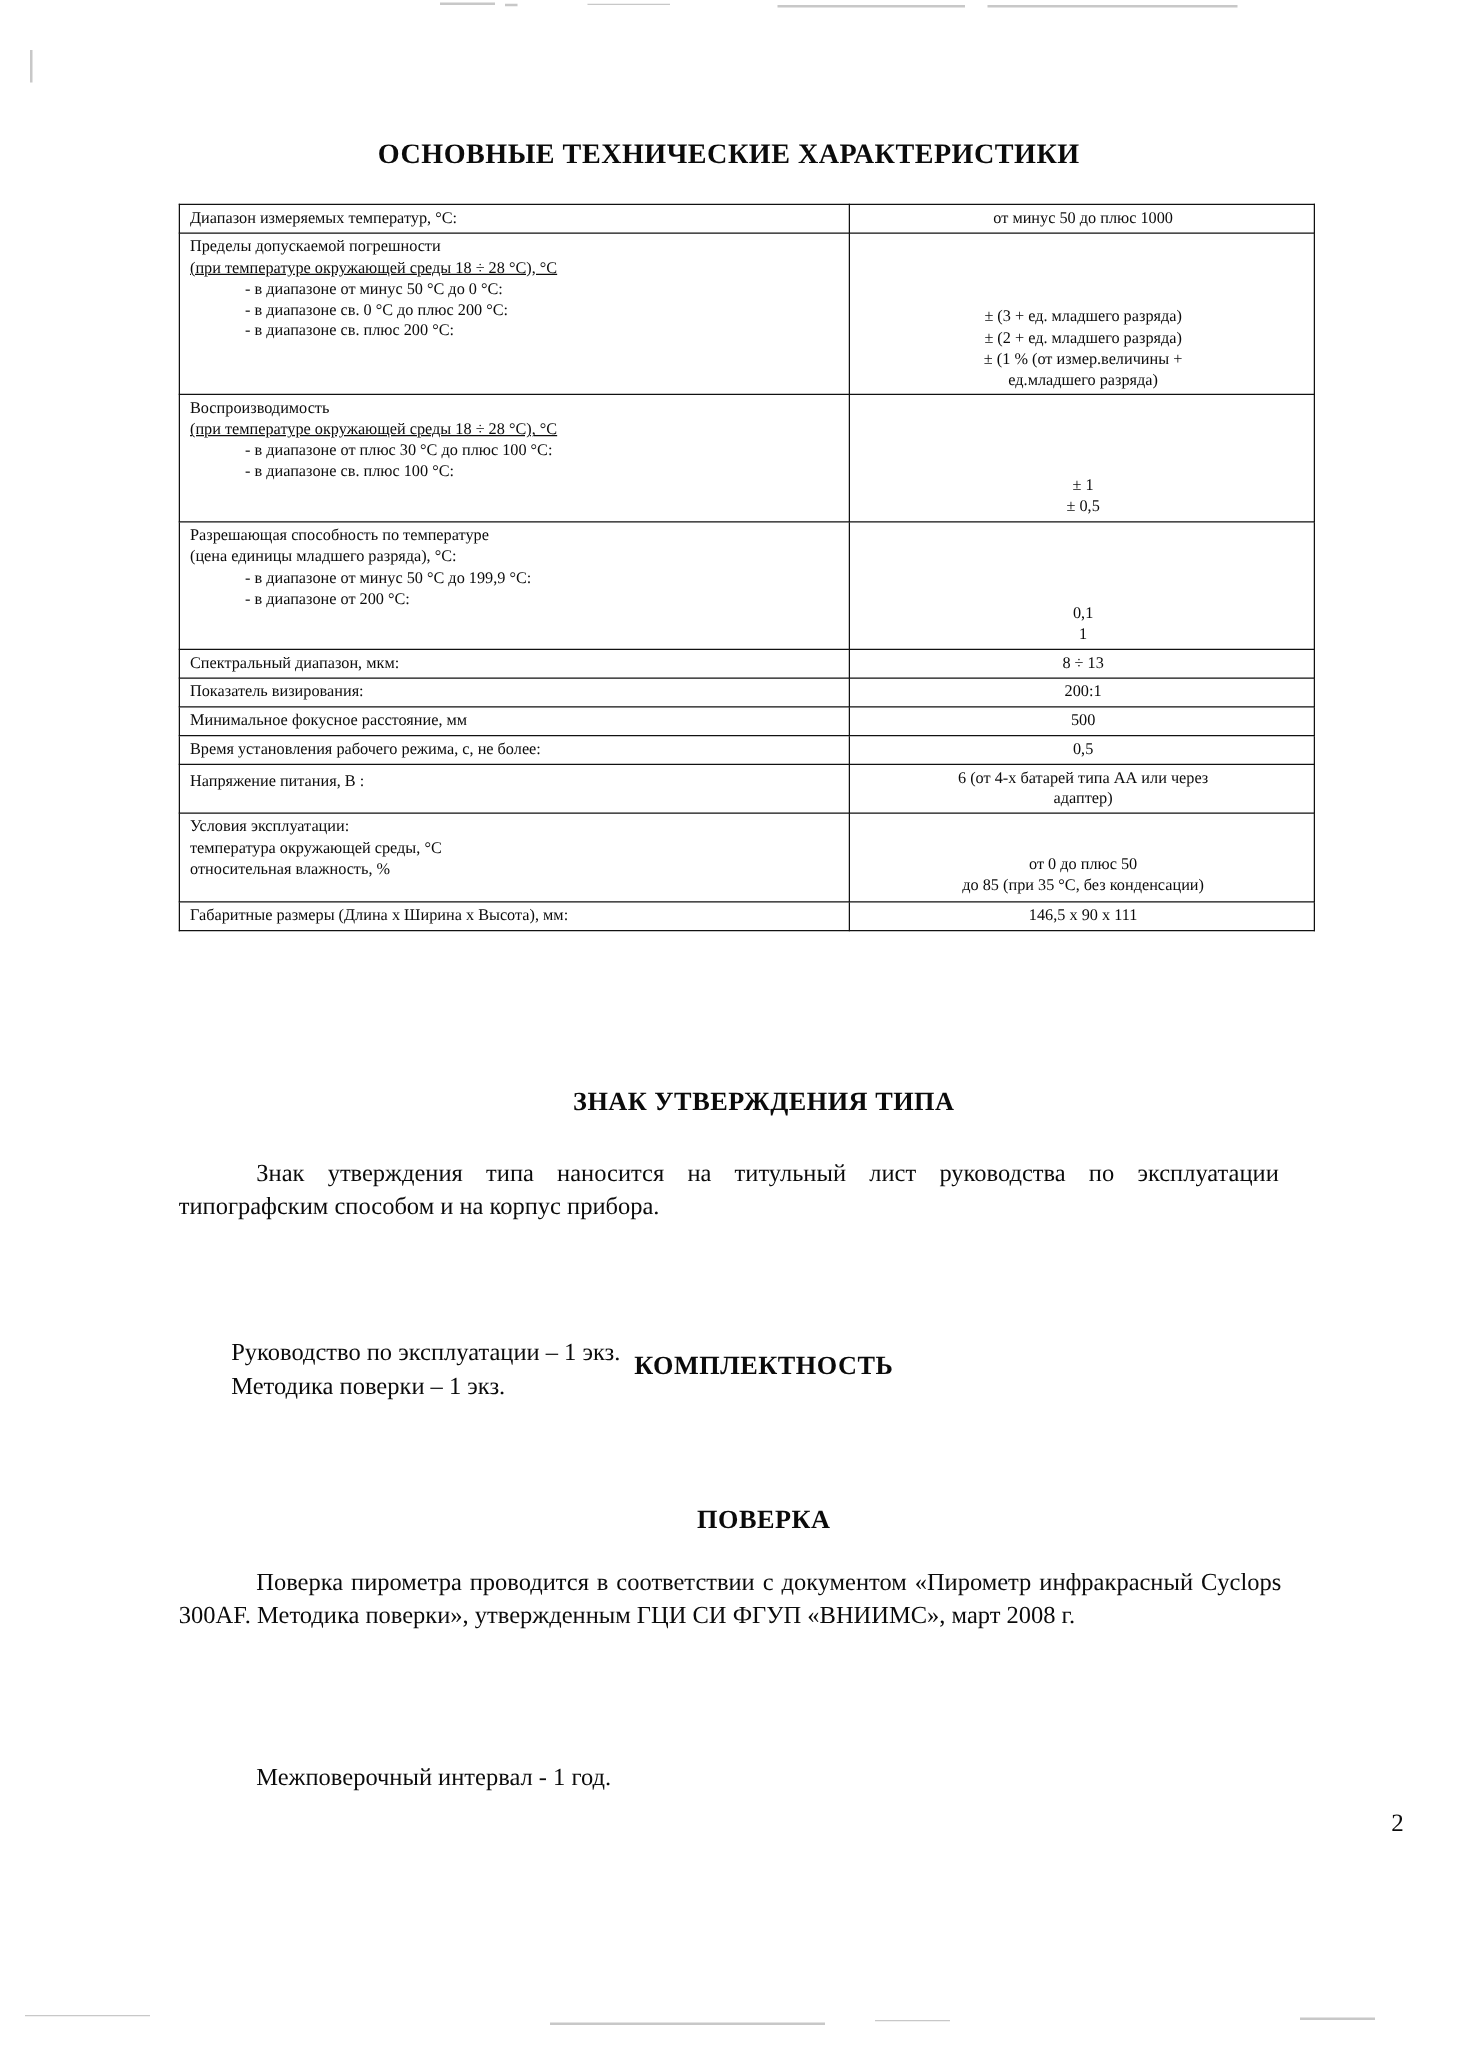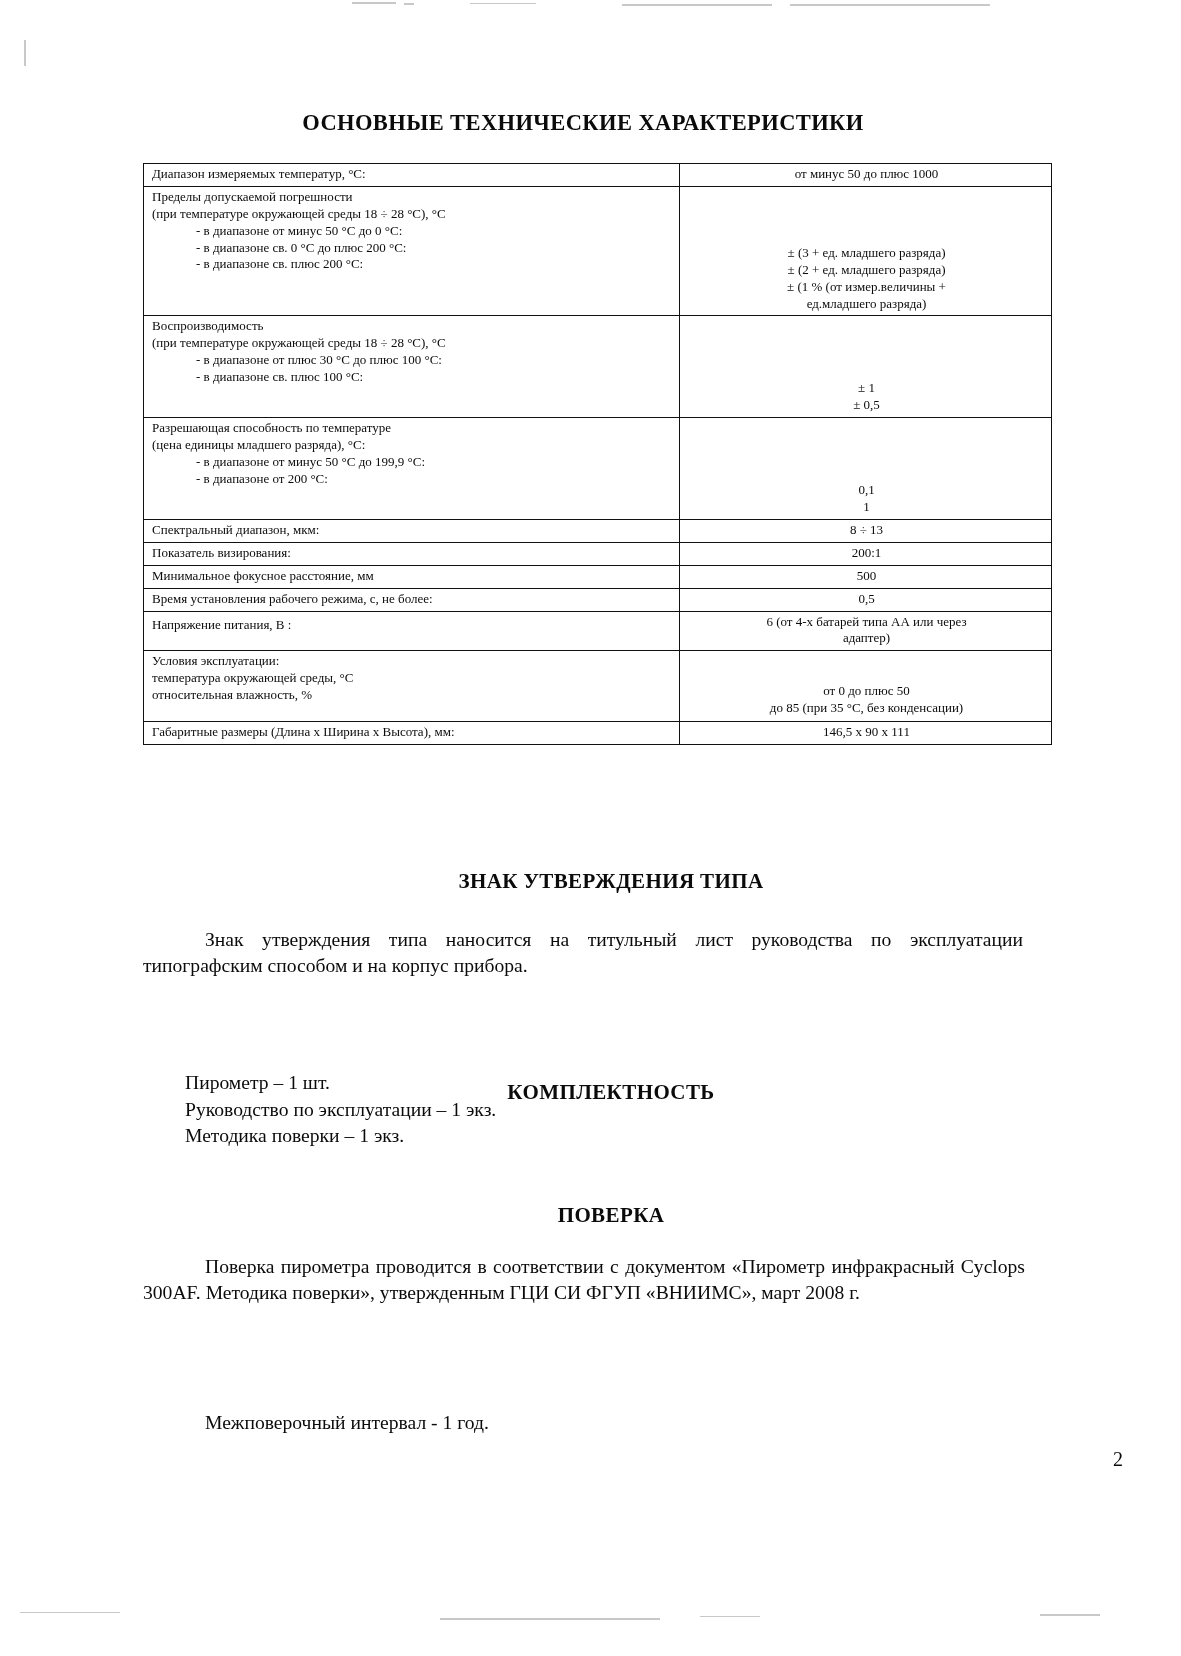--- a/index.html
+++ b/index.html
@@ -88,21 +88,21 @@
     width: 357px;
     text-align: center;
     vertical-align: middle;
   }
   td.col-value.v-bottom { vertical-align: bottom; padding-bottom: 4px; }
   .sub-item { padding-left: 44px; display: block; }
   .val-line { display: block; }
   .val-pad-top { padding-top: 56px; }
   .val-pad-top2 { padding-top: 62px; }
   .val-pad-top3 { padding-top: 30px; }
-  .nowrap { white-space: nowrap; }
+  .nowrap { white-space: nowrap; text-decoration: underline; }
 
   
   p.body-par {
     position: absolute;
     left: 0;
     width: 880px;
     margin: 0;
     font-size: 19.6px;
     line-height: 1.34;
     text-align: justify;
@@ -279,21 +279,20 @@
       </tr>
 
     </tbody>
   </table>
 
   <h2 class="section-heading" id="heading-znak">ЗНАК УТВЕРЖДЕНИЯ ТИПА</h2>
   <p class="body-par" id="par-znak">Знак утверждения типа наносится на титульный лист руководства по эксплуатации типографским способом и на корпус прибора.</p>
 
   <h2 class="section-heading" id="heading-komplekt">КОМПЛЕКТНОСТЬ</h2>
   <ul class="kit-list">
-    <li>Пирометр – 1 шт.</li>
     <li>Руководство по эксплуатации – 1 экз.</li>
     <li>Методика поверки – 1 экз.</li>
   </ul>
 
   <h2 class="section-heading" id="heading-poverka">ПОВЕРКА</h2>
   <p class="body-par" id="par-poverka">Поверка пирометра проводится в соответствии с документом «Пирометр инфракрасный Cyclops 300AF. Методика поверки», утвержденным ГЦИ СИ ФГУП «ВНИИМС», март 2008 г.</p>
   <p class="interval-line">Межповерочный интервал - 1 год.</p>
 
   <div class="page-number">2</div>
 

